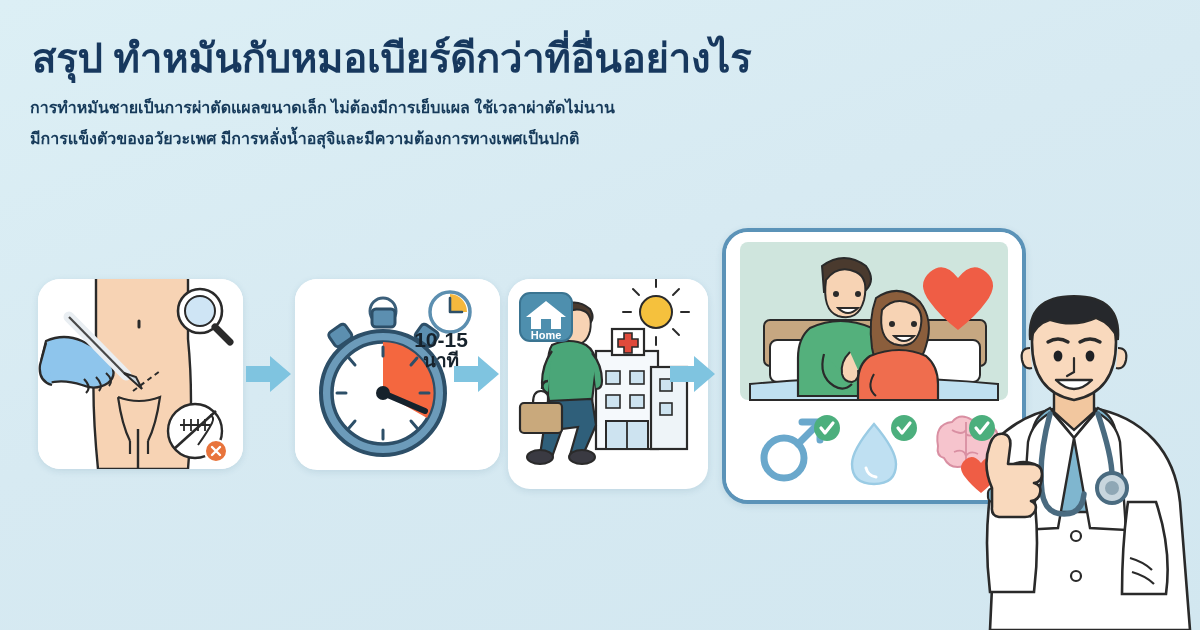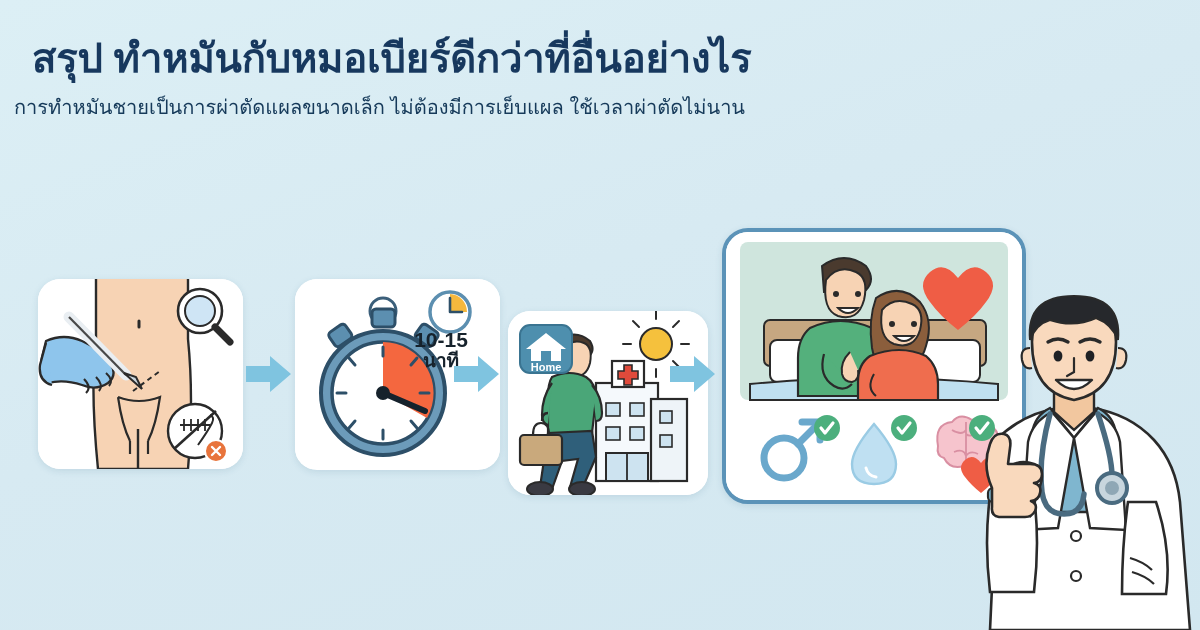--- a/index.html
+++ b/index.html
@@ -20,46 +20,46 @@
     position: absolute;
     left: 32px; top: 26px;
     font-size: 40px;
     font-weight: bold;
     color: #17385e;
     letter-spacing: -0.2px;
     white-space: nowrap;
   }
   .body-copy {
     position: absolute;
-    left: 14px; top: 92px;
+    left: 30px; top: 92px;
     width: 1150px;
-    font-size: 20px;
+    font-size: 16px;
     line-height: 31px;
     color: #163a5a;
-    font-weight: 400;
+    font-weight: 700;
   }
   .body-copy .line { white-space: nowrap; }
   .accent-quote { color: #2b7bb9; }
 
   
   .flow {
     position: absolute;
     left: 30px; top: 228px;
     width: 1000px; height: 285px;
   }
   .card {
     position: absolute;
     background: #ffffff;
     border-radius: 22px;
     box-shadow: 0 2px 7px rgba(40,90,120,0.13);
     overflow: hidden;
   }
   .card.c1 { left: 8px;   top: 51px; width: 205px; height: 190px; }
   .card.c2 { left: 265px; top: 51px; width: 205px; height: 191px; }
-  .card.c3 { left: 478px; top: 51px; width: 200px; height: 184px; margin-top: 32px; }
+  .card.c3 { left: 478px; top: 51px; width: 200px; height: 210px; }
   .card.c4 {
     left: 692px; top: 0px; width: 304px; height: 276px;
     border: 4px solid #5b93b8;
     border-radius: 26px;
     background: #ffffff;
   }
 
   .arrow {
     position: absolute;
     width: 46px; height: 40px;
@@ -80,20 +80,21 @@
 </style>
 </head>
 <body>
 
 <div id="page">
 
   <div class="headline">สรุป ทำหมันกับหมอเบียร์ดีกว่าที่อื่นอย่างไร</div>
 
   <div class="body-copy">
     <div class="line">การทำหมันชายเป็นการผ่าตัดแผลขนาดเล็ก ไม่ต้องมีการเย็บแผล ใช้เวลาผ่าตัดไม่นาน</div>
+    <div class="line">มีการแข็งตัวของอวัยวะเพศ มีการหลั่งน้ำอสุจิและมีความต้องการทางเพศเป็นปกติ</div>
   </div>
 
   <div class="flow">
 
     <div class="card c1">
       <svg width="205" height="190" viewBox="0 0 205 190">
         <rect width="205" height="190" fill="#ffffff"></rect>
 
         <g>
           <path d="M58 -10 L58 60 Q52 110 60 190 L150 190 Q156 120 150 60 L150 -10 Z" fill="#f7d3b4" stroke="#2a2a2a" stroke-width="2.4"></path>

